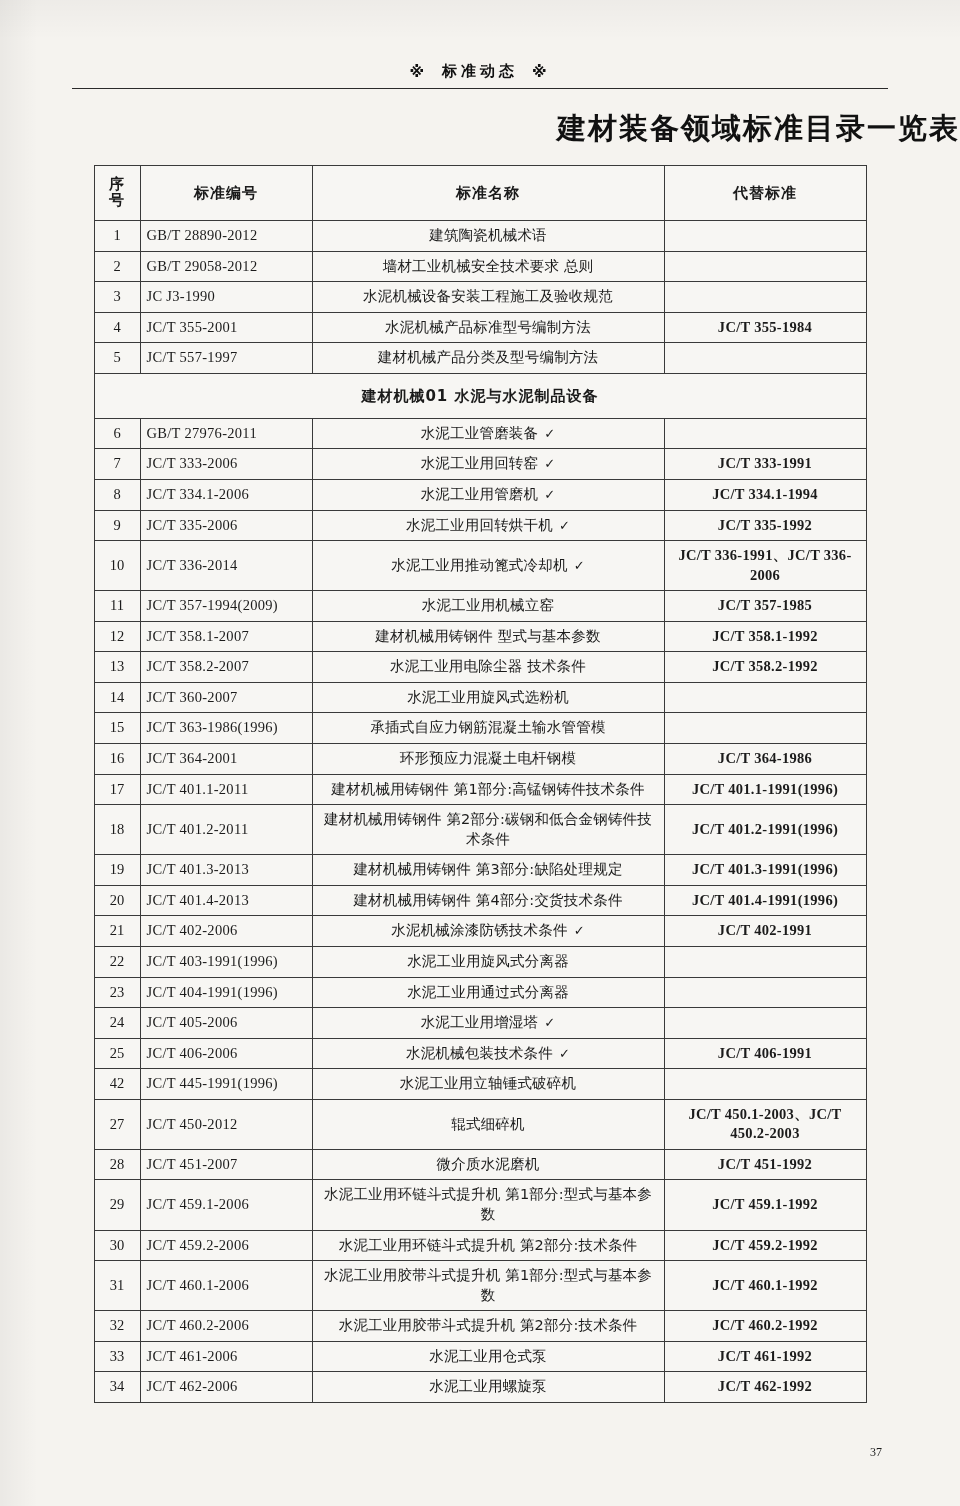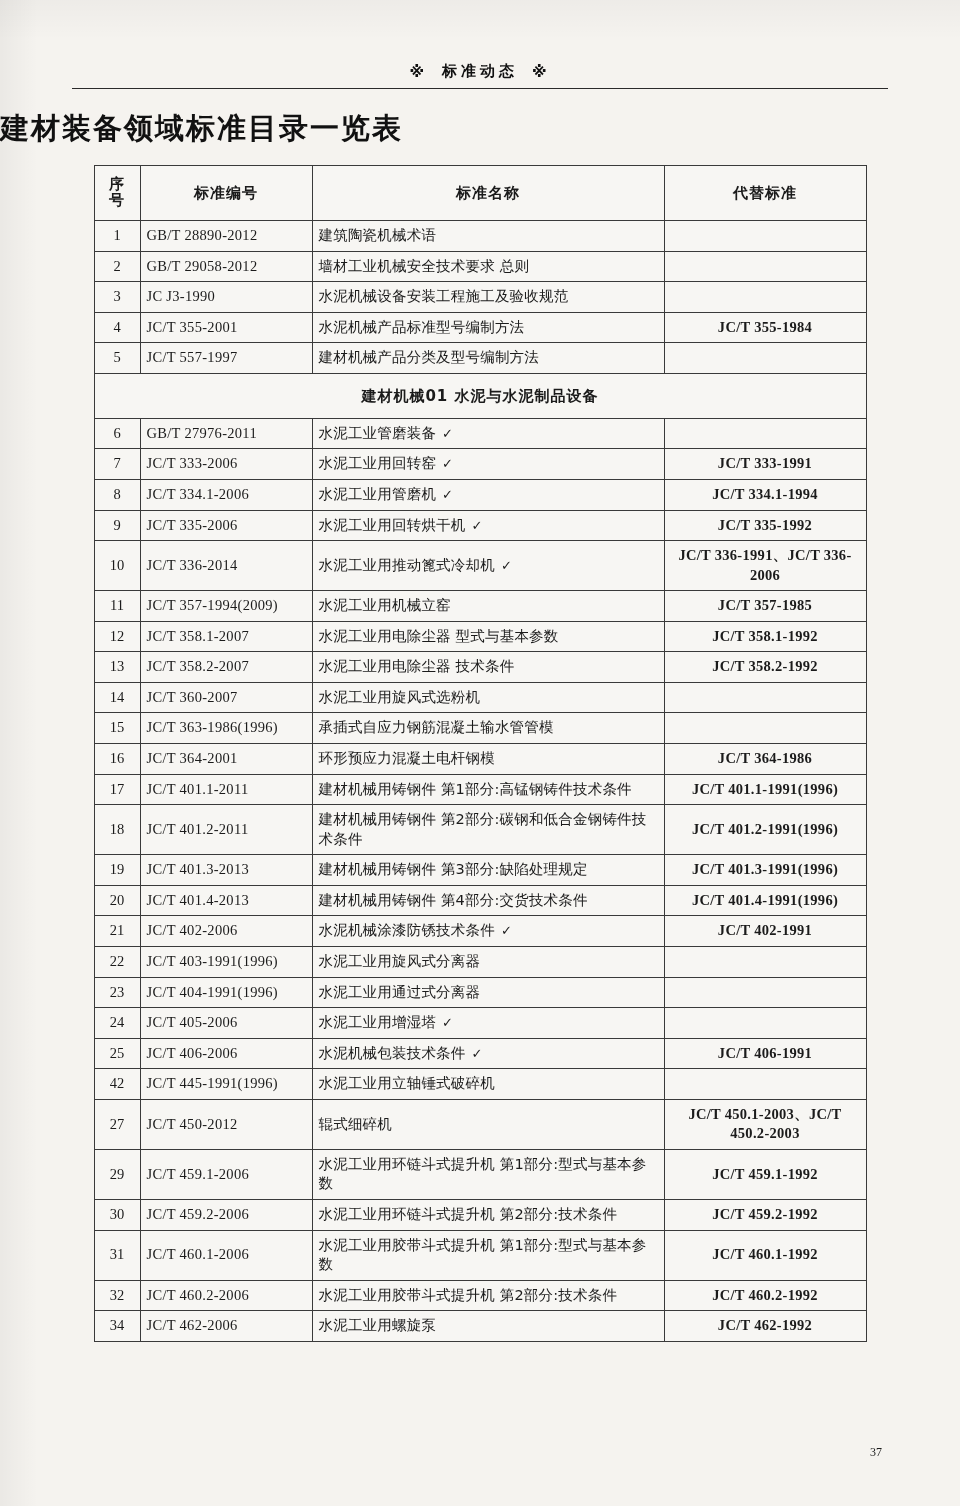--- a/index.html
+++ b/index.html
@@ -37,21 +37,21 @@
     display: flex;
     justify-content: center;
     align-items: center;
     gap: 14px;
   }
   .header-rule {
     border-bottom: 1.6px solid #2a2a2a;
     margin-top: 7px;
   }
   .doc-title {
-    text-align: left;
+    text-align: right;
     font-family: "DejaVu Sans", sans-serif;
     font-weight: bold;
     font-size: 29px;
     letter-spacing: 2px;
     margin: 20px 0 16px 0;
     color: #111;
   }
   table.std {
     border-collapse: collapse;
     width: 772px;
@@ -83,21 +83,21 @@
     text-align: center;
     font-family: "Liberation Serif", serif;
     font-size: 15px;
   }
   td.code {
     font-family: "Liberation Serif", serif;
     font-size: 15px;
     letter-spacing: 0.3px;
   }
   td.name {
-    text-align: left;
+    text-align: center;
     font-family: "DejaVu Sans", sans-serif;
     font-size: 14px;
     padding-left: 9px;
     letter-spacing: 0.2px;
   }
   td.repl {
     text-align: center;
     font-family: "Liberation Serif", serif;
     font-size: 15px;
     letter-spacing: 0.3px;
@@ -230,21 +230,21 @@
         </tr>
         <tr>
           <td class="no">11</td>
           <td class="code">JC/T 357-1994(2009)</td>
           <td class="name"><span>水泥工业用机械立窑</span></td>
           <td class="repl">JC/T 357-1985</td>
         </tr>
         <tr>
           <td class="no">12</td>
           <td class="code">JC/T 358.1-2007</td>
-          <td class="name"><span>水泥工业用电除尘器 型式与基本参数</span></td>
+          <td class="name"><span>建材机械用铸钢件 型式与基本参数</span></td>
           <td class="repl">JC/T 358.1-1992</td>
         </tr>
         <tr>
           <td class="no">13</td>
           <td class="code">JC/T 358.2-2007</td>
           <td class="name"><span>水泥工业用电除尘器 技术条件</span></td>
           <td class="repl">JC/T 358.2-1992</td>
         </tr>
         <tr>
           <td class="no">14</td>
@@ -324,20 +324,26 @@
           <td class="name"><span>水泥工业用立轴锤式破碎机</span></td>
           <td class="repl"></td>
         </tr>
         <tr>
           <td class="no">27</td>
           <td class="code">JC/T 450-2012</td>
           <td class="name"><span>辊式细碎机</span></td>
           <td class="repl">JC/T 450.1-2003、JC/T 450.2-2003</td>
         </tr>
         <tr>
+          <td class="no">28</td>
+          <td class="code">JC/T 451-2007</td>
+          <td class="name"><span>微介质水泥磨机</span></td>
+          <td class="repl">JC/T 451-1992</td>
+        </tr>
+        <tr>
           <td class="no">29</td>
           <td class="code">JC/T 459.1-2006</td>
           <td class="name"><span>水泥工业用环链斗式提升机 第1部分:型式与基本参数</span></td>
           <td class="repl">JC/T 459.1-1992</td>
         </tr>
         <tr>
           <td class="no">30</td>
           <td class="code">JC/T 459.2-2006</td>
           <td class="name"><span>水泥工业用环链斗式提升机 第2部分:技术条件</span></td>
           <td class="repl">JC/T 459.2-1992</td>
@@ -348,20 +354,26 @@
           <td class="name"><span>水泥工业用胶带斗式提升机 第1部分:型式与基本参数</span></td>
           <td class="repl">JC/T 460.1-1992</td>
         </tr>
         <tr>
           <td class="no">32</td>
           <td class="code">JC/T 460.2-2006</td>
           <td class="name"><span>水泥工业用胶带斗式提升机 第2部分:技术条件</span></td>
           <td class="repl">JC/T 460.2-1992</td>
         </tr>
         <tr>
+          <td class="no">33</td>
+          <td class="code">JC/T 461-2006</td>
+          <td class="name"><span>水泥工业用仓式泵</span></td>
+          <td class="repl">JC/T 461-1992</td>
+        </tr>
+        <tr>
           <td class="no">34</td>
           <td class="code">JC/T 462-2006</td>
           <td class="name"><span>水泥工业用螺旋泵</span></td>
           <td class="repl">JC/T 462-1992</td>
         </tr>
       </tbody>
   </table>
 
   <div class="page-number">37</div>
 </div>

